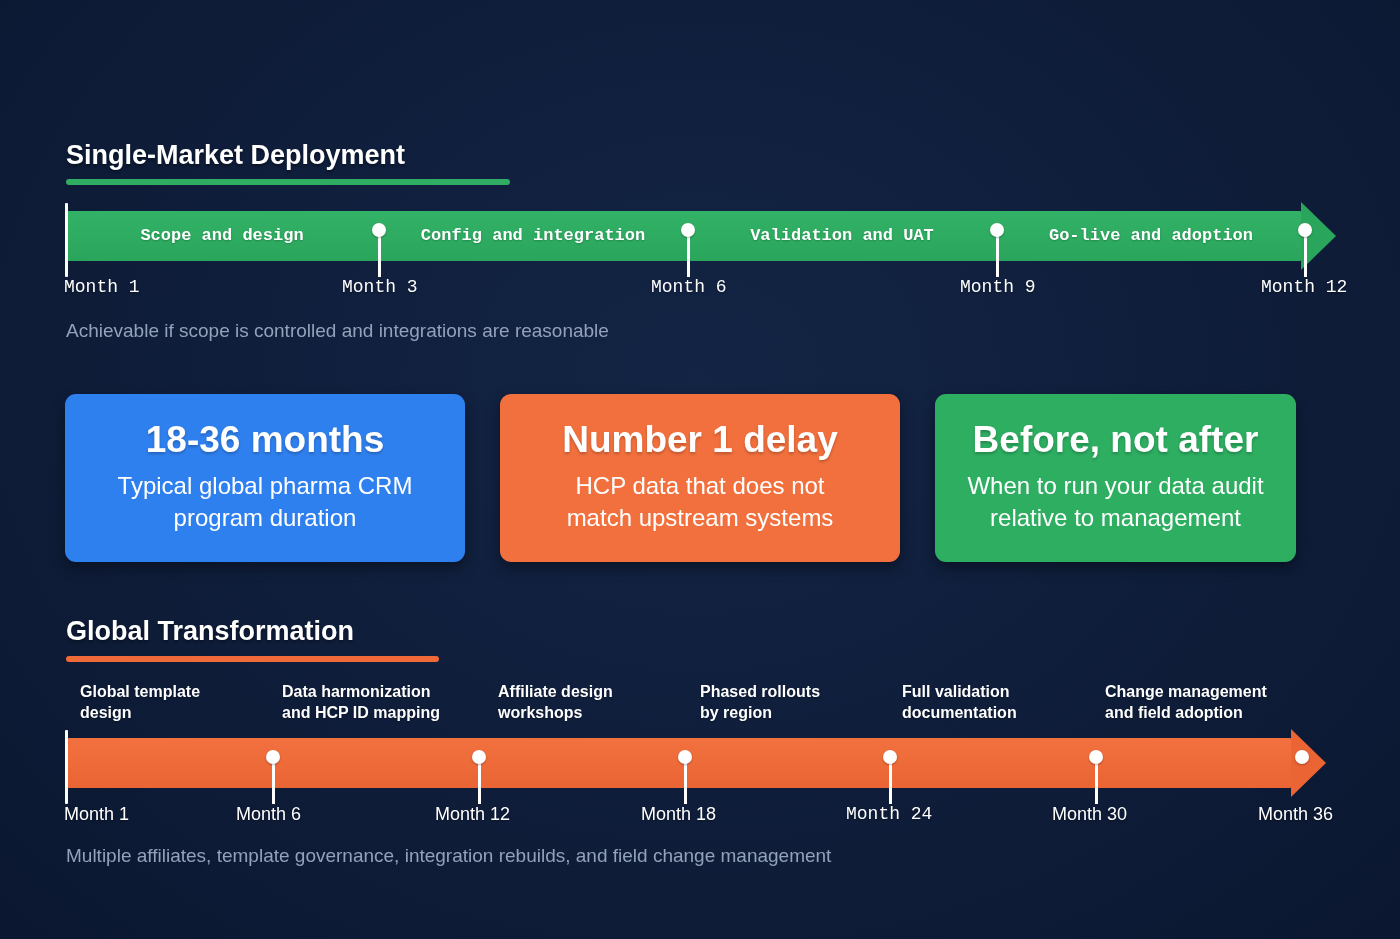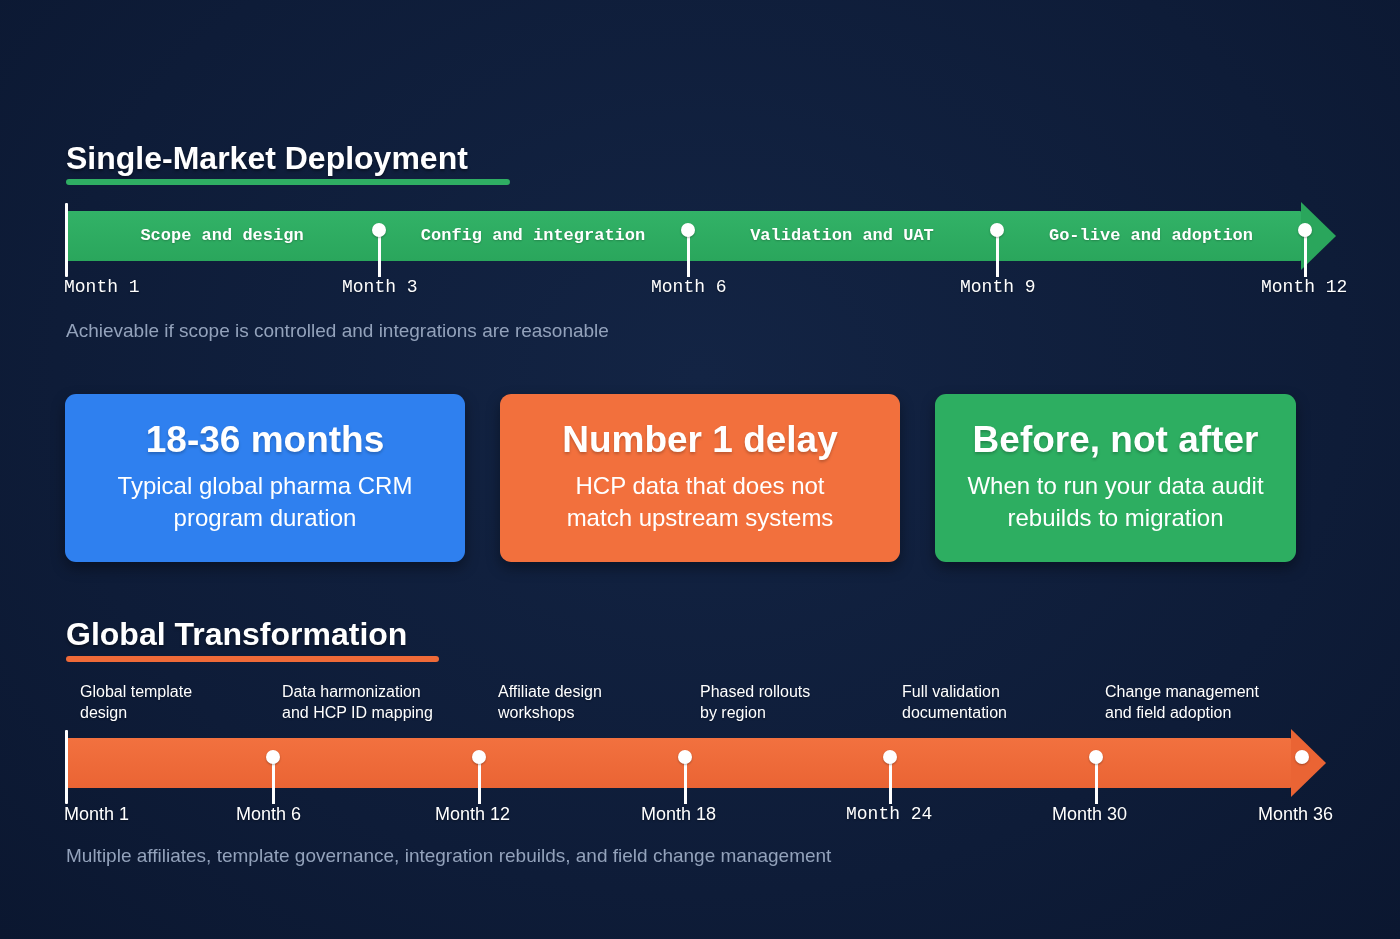--- a/index.html
+++ b/index.html
@@ -33,21 +33,21 @@
     font-size: 31px;
     font-weight: bold;
     color: #ffffff;
     letter-spacing: -0.2px;
     text-shadow: 0 2px 4px rgba(0,0,0,0.45);
   }
 
   
   .section-head {
     position: absolute;
-    font-size: 32px;
+    font-size: 27px;
     font-weight: bold;
     color: #ffffff;
     text-shadow: 0 2px 3px rgba(0,0,0,0.4);
   }
   .section-rule {
     position: absolute;
     height: 6px;
     border-radius: 3px;
   }
 
@@ -131,21 +131,21 @@
     font-size: 18px;
     color: #ffffff;
     white-space: nowrap;
     text-shadow: 0 1px 2px rgba(0,0,0,0.35);
   }
 
   
   .step-label {
     position: absolute;
     font-size: 16px;
-    font-weight: normal;
+    font-weight: bold;
     color: #ffffff;
     line-height: 1.32;
     white-space: pre-line;
     text-shadow: 0 1px 2px rgba(0,0,0,0.3);
   }
 
   .note {
     position: absolute;
     font-size: 19px;
     color: #93a2bb;
@@ -248,21 +248,21 @@
 
   <div id="card-1" class="card">
     <div class="card-value">Number 1 delay</div>
     <div class="card-desc">HCP data that does not
 match upstream systems</div>
   </div>
 
   <div id="card-2" class="card">
     <div class="card-value">Before, not after</div>
     <div class="card-desc">When to run your data audit
-rebuilds to migration</div>
+relative to management</div>
   </div>
 
   <div id="gt-head" class="section-head">Global Transformation</div>
   <div id="gt-rule" class="section-rule"></div>
 
   <div class="timeline" id="gt-timeline" style="left:66px; top:738px; width:1280px; height:110px;">
 
     <div class="step-label" style="left:14px;   top:-57px; width:200px;">Global template
 design</div>
     <div class="step-label" style="left:216px;  top:-57px; width:215px;">Data harmonization

